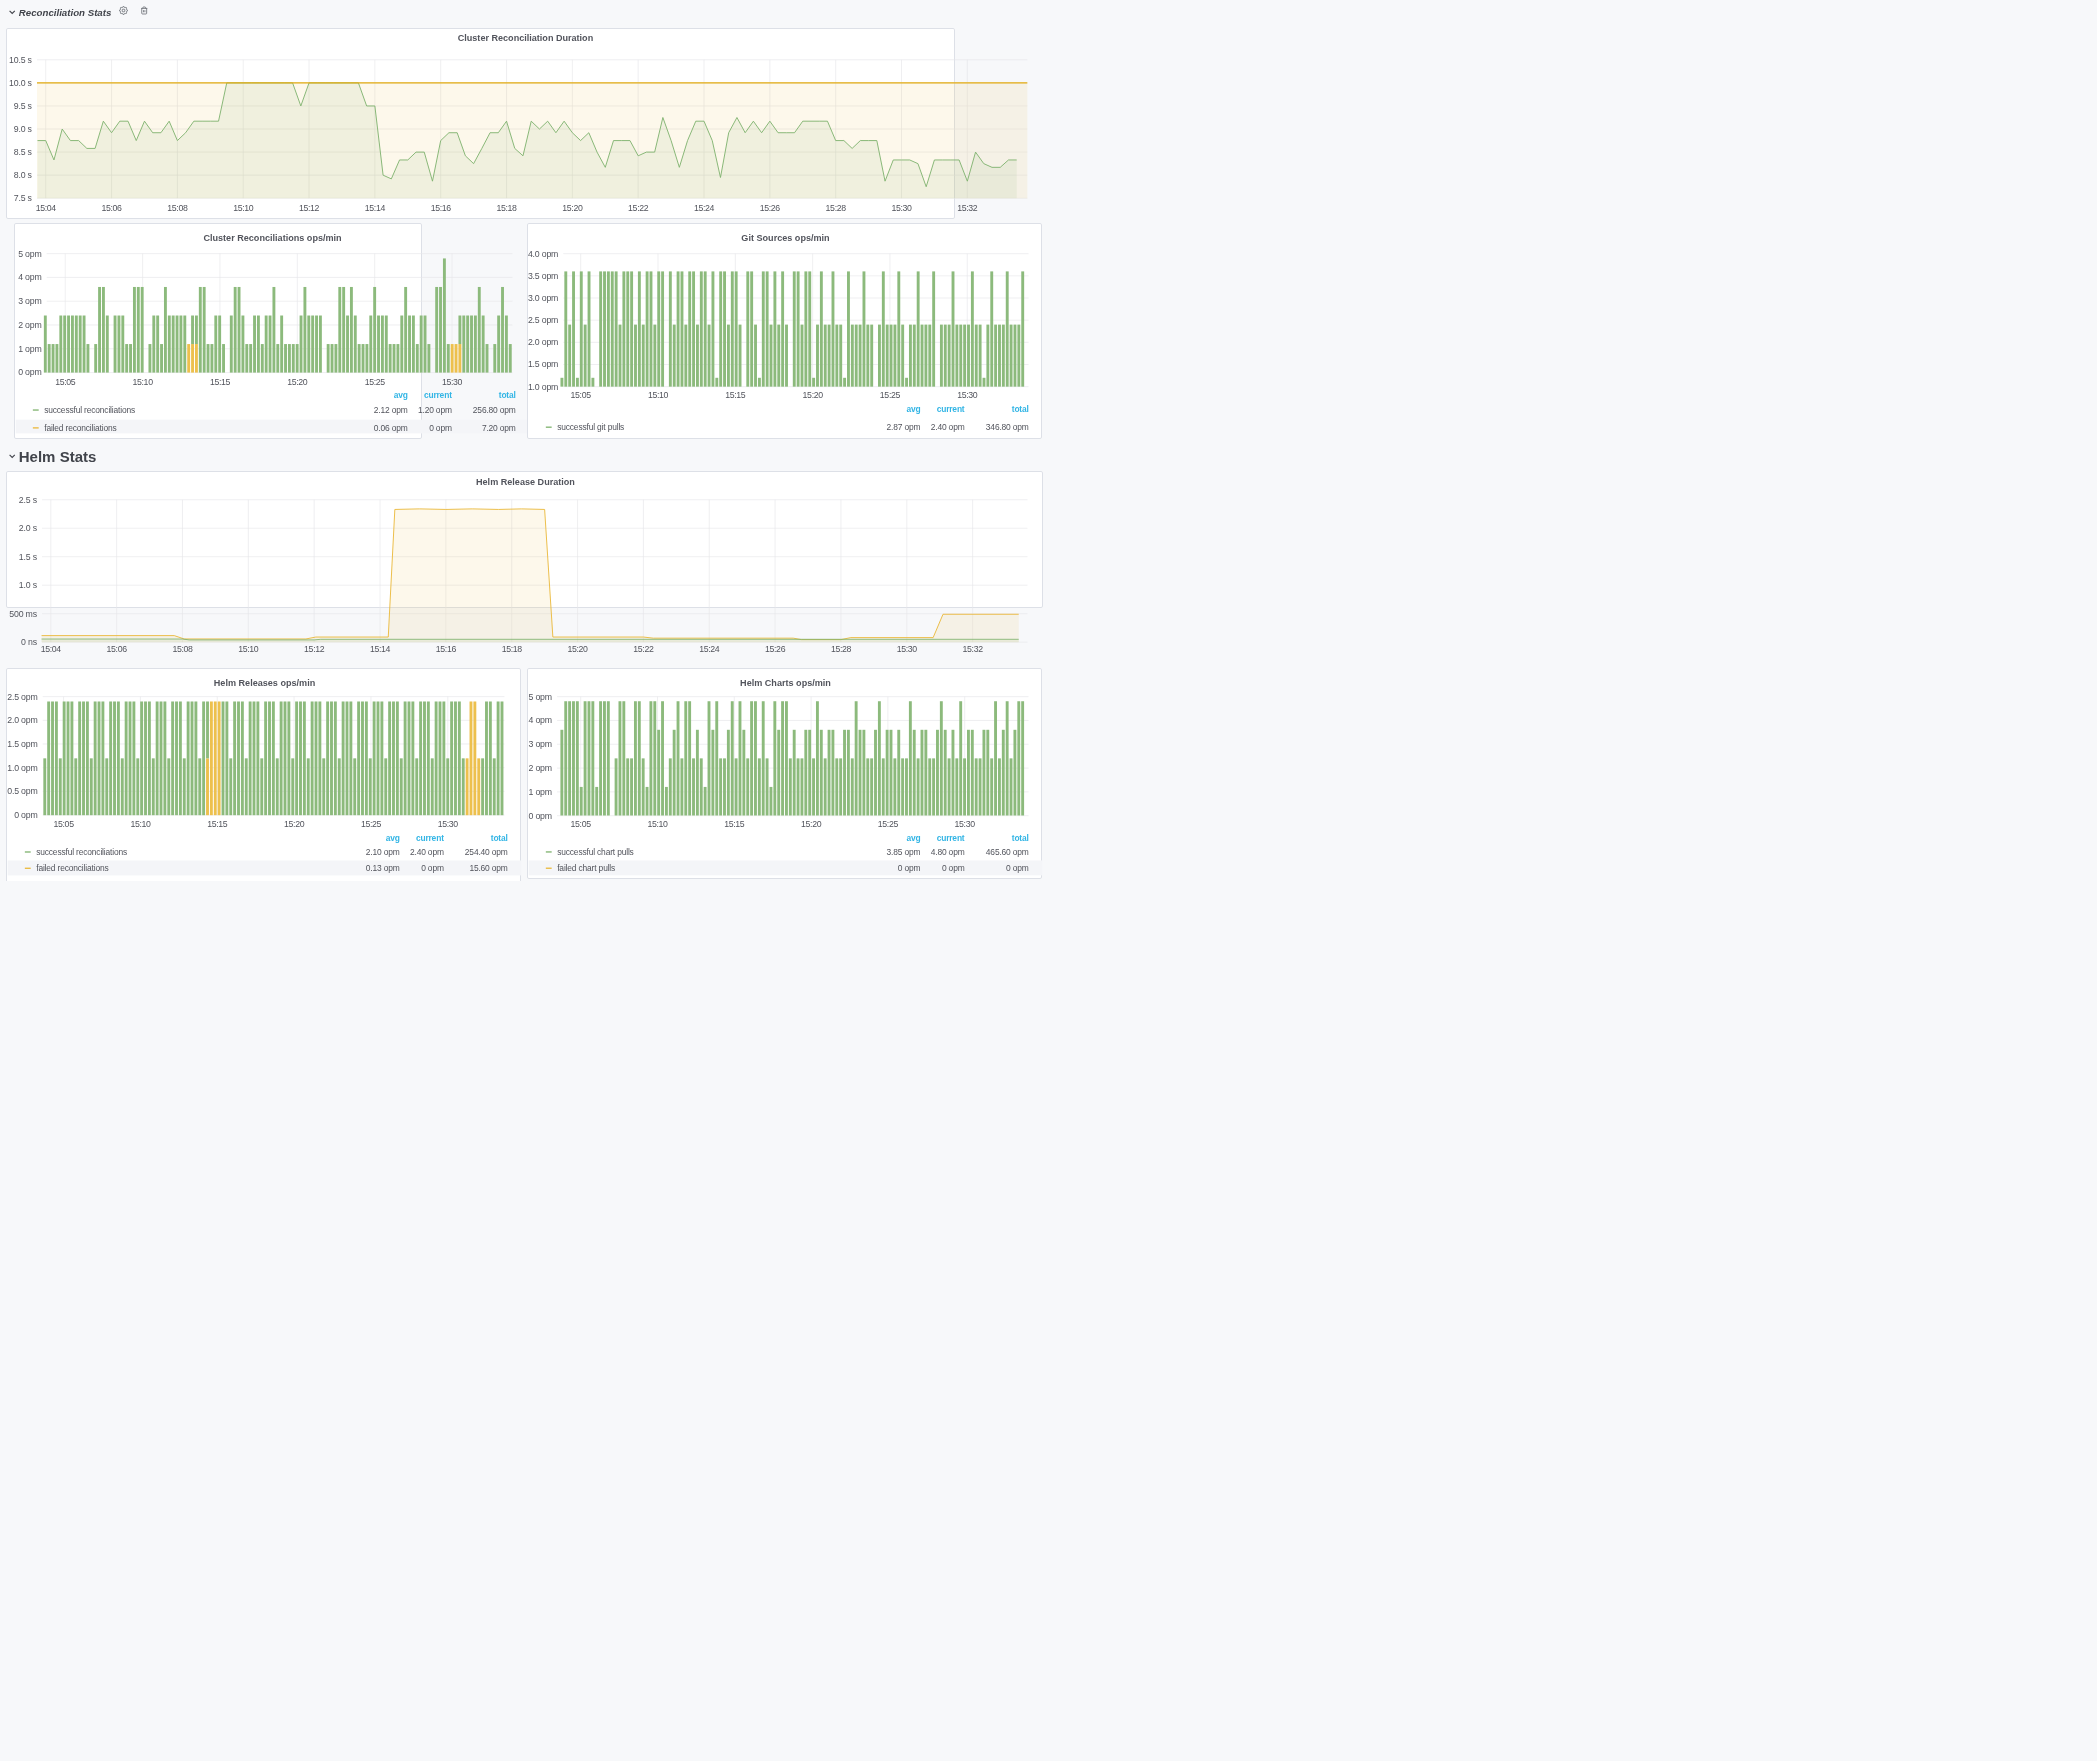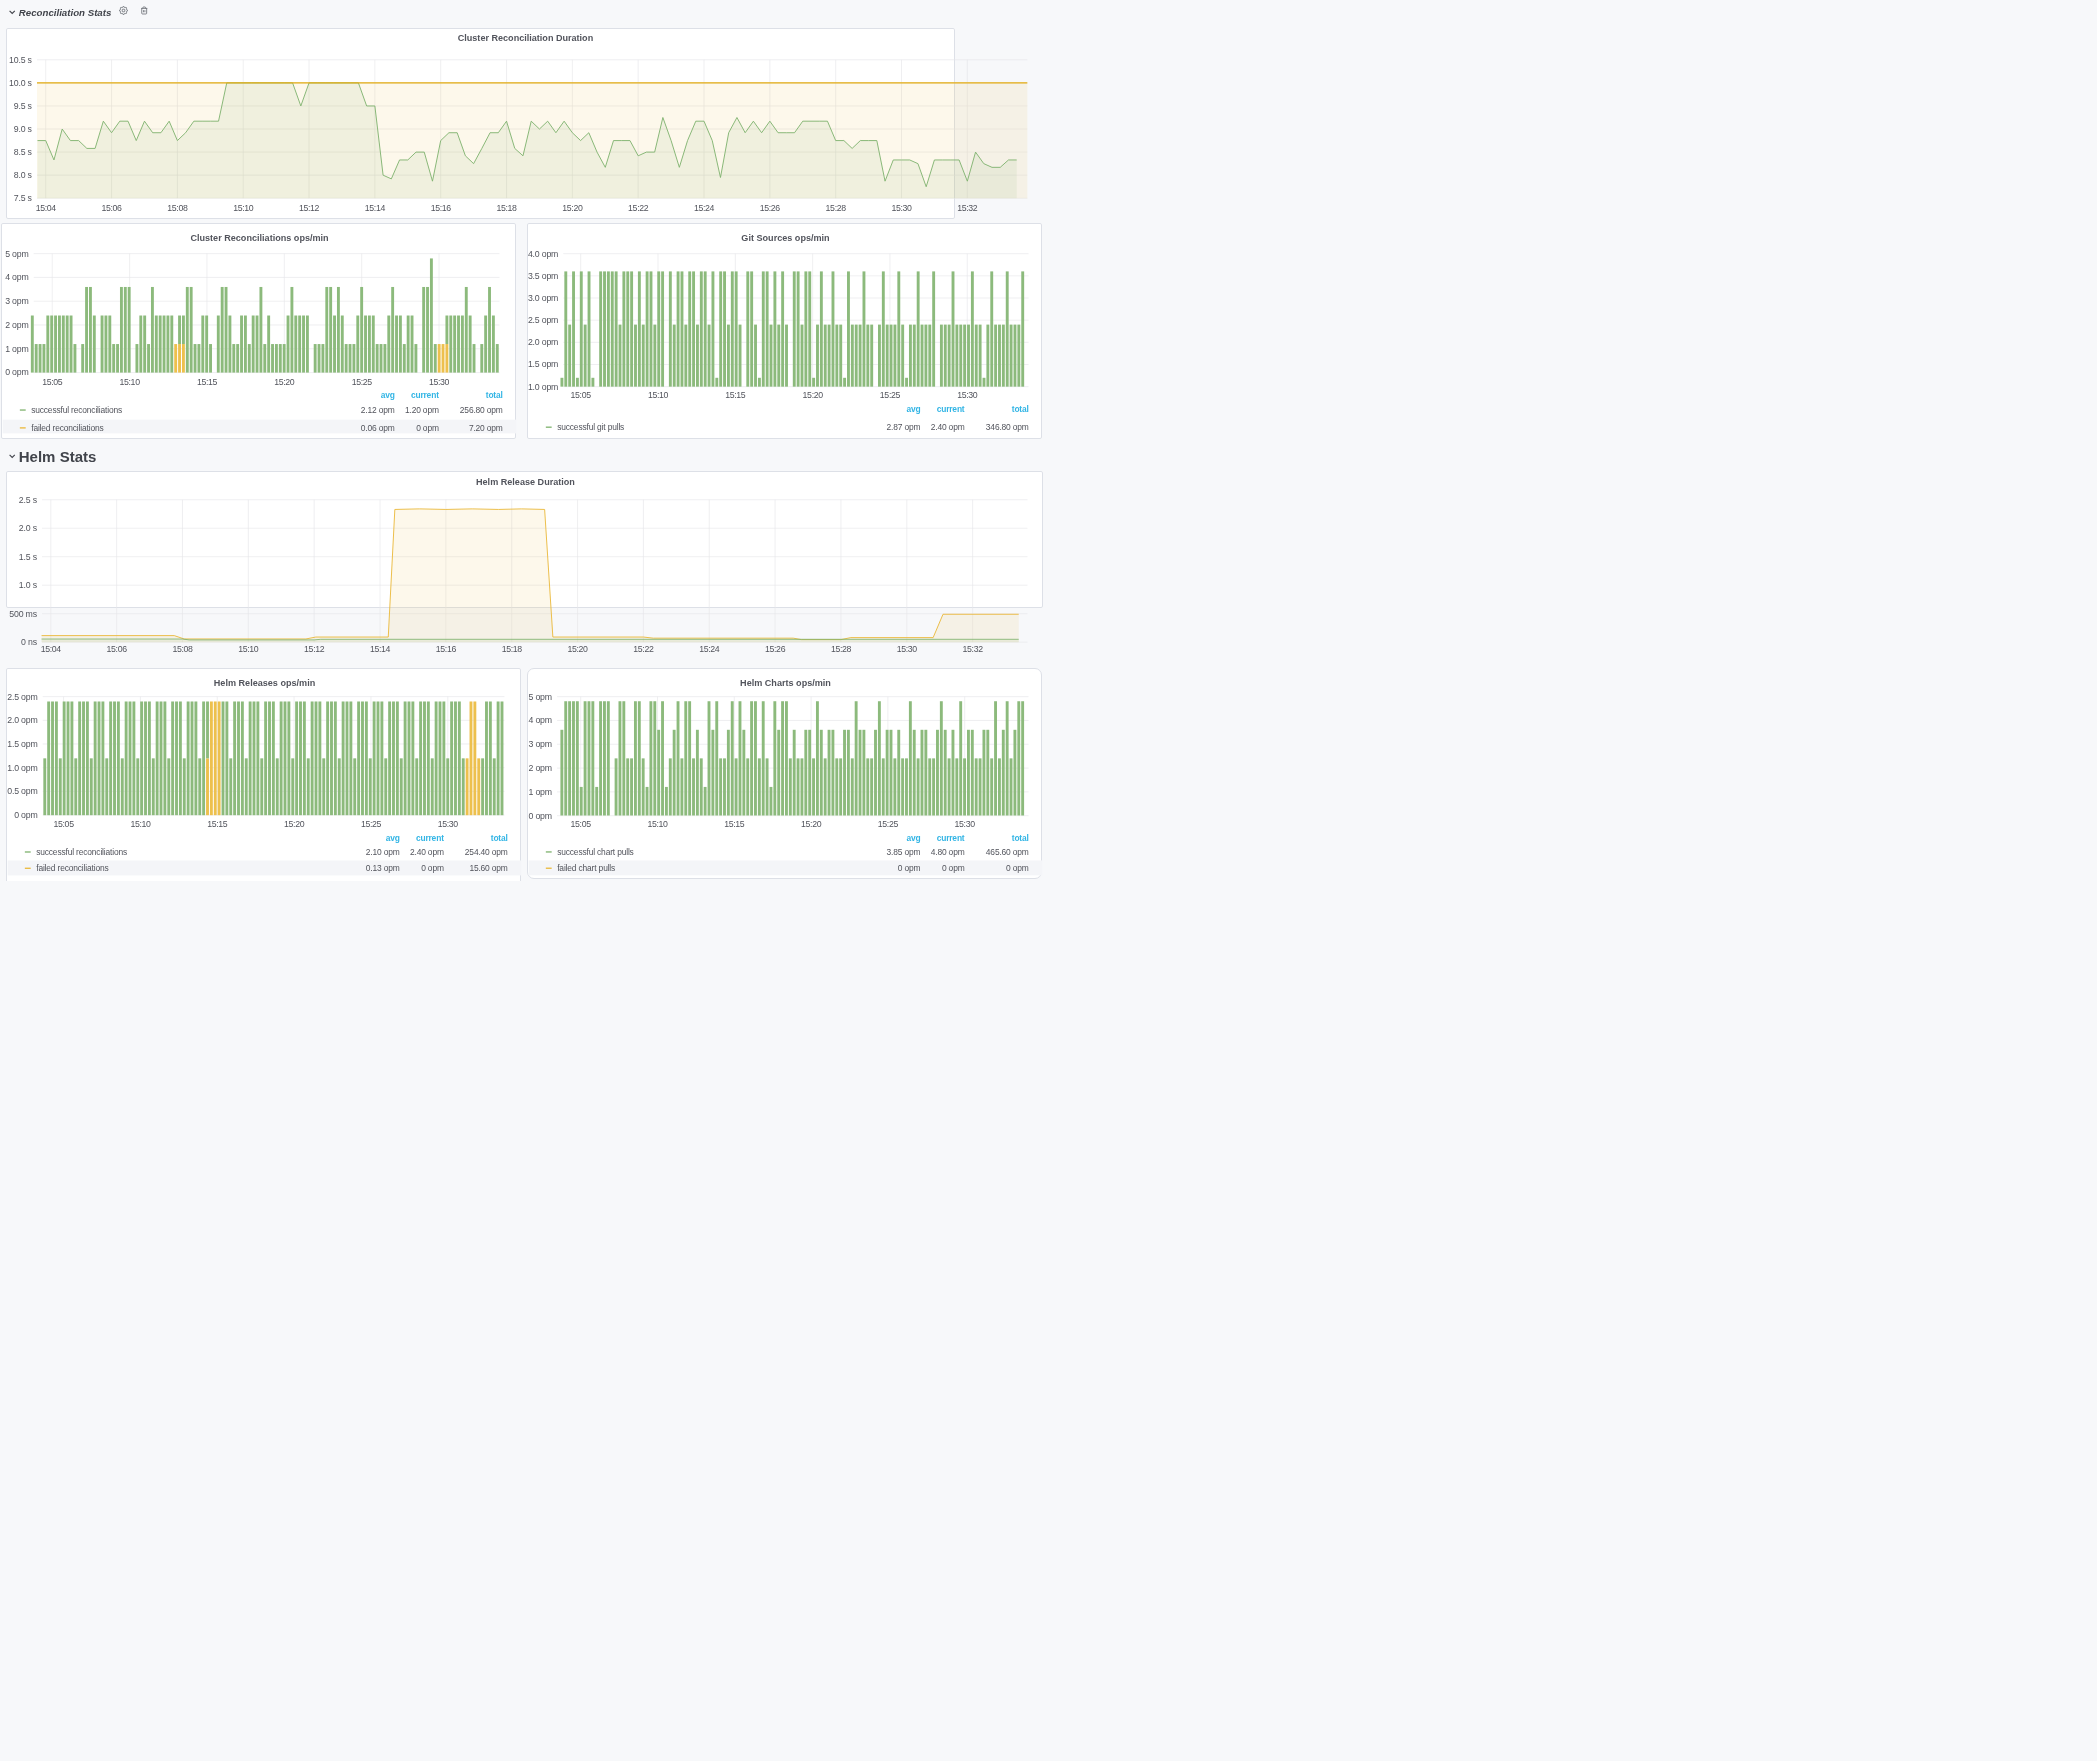--- a/index.html
+++ b/index.html
@@ -69,21 +69,21 @@
         <line x1="1379.00" y1="47.50" x2="1379.00" y2="260.98" stroke="#e7e7e9" stroke-width="1"></line>
         <text x="1379.0" y="281.0" font-family="Liberation Sans, sans-serif" font-size="13.5" fill="#52545c" text-anchor="middle" font-weight="normal" letter-spacing="-0.55">15:30</text>
         <line x1="1480.50" y1="47.50" x2="1480.50" y2="260.98" stroke="#e7e7e9" stroke-width="1"></line>
         <text x="1480.5" y="281.0" font-family="Liberation Sans, sans-serif" font-size="13.5" fill="#52545c" text-anchor="middle" font-weight="normal" letter-spacing="-0.55">15:32</text>
         <rect x="46.00" y="83.08" width="1527.00" height="177.90" fill="#eab839" fill-opacity="0.1"></rect>
         <polygon points="46.81,260.98 46.81,172.03 59.50,172.03 72.19,201.92 84.88,154.24 97.56,172.03 110.25,172.03 122.94,184.13 135.62,184.13 148.31,142.14 161.00,159.93 173.69,142.14 186.38,142.14 199.06,172.03 211.75,142.14 224.44,159.93 237.12,159.93 249.81,142.14 262.50,172.03 275.19,159.93 287.88,142.14 300.56,142.14 313.25,142.14 325.94,142.14 338.62,83.08 351.31,83.08 364.00,83.08 376.69,83.08 389.38,83.08 402.06,83.08 414.75,83.08 427.44,83.08 440.12,83.08 452.81,118.66 465.50,83.08 478.19,83.08 490.88,83.08 503.56,83.08 516.25,83.08 528.94,83.08 541.62,83.08 554.31,118.66 567.00,118.66 579.69,225.40 592.38,231.09 605.06,201.92 617.75,201.92 630.44,189.82 643.12,189.82 655.81,234.65 668.50,172.03 681.19,159.93 693.88,159.93 706.56,195.51 719.25,207.61 731.94,184.13 744.62,159.93 757.31,159.93 770.00,142.14 782.69,184.13 795.38,195.51 808.06,142.14 820.75,154.24 833.44,142.14 846.12,159.93 858.81,142.14 871.50,159.93 884.19,172.03 896.88,159.93 909.56,189.82 922.25,213.30 934.94,172.03 947.62,172.03 960.31,172.03 973.00,195.51 985.69,189.82 998.38,189.82 1011.06,136.45 1023.75,172.03 1036.44,213.30 1049.12,172.03 1061.81,142.14 1074.50,142.14 1087.19,172.03 1099.88,228.96 1112.56,159.93 1125.25,136.45 1137.94,159.93 1150.62,142.14 1163.31,159.93 1176.00,142.14 1188.69,159.93 1201.38,159.93 1214.06,159.93 1226.75,142.14 1239.44,142.14 1252.12,142.14 1264.81,142.14 1277.50,172.03 1290.19,172.03 1302.88,184.13 1315.56,172.03 1328.25,172.03 1340.94,172.03 1353.62,234.65 1366.31,201.92 1379.00,201.92 1391.69,201.92 1404.38,207.61 1417.06,243.19 1429.75,201.92 1442.44,201.92 1455.12,201.92 1467.81,201.92 1480.50,234.65 1493.19,189.82 1505.88,207.61 1518.56,213.30 1531.25,213.30 1543.94,201.92 1556.62,201.92 1556.62,260.98" fill="#7eb26d" fill-opacity="0.1"></polygon>
         <polyline points="46.81,172.03 59.50,172.03 72.19,201.92 84.88,154.24 97.56,172.03 110.25,172.03 122.94,184.13 135.62,184.13 148.31,142.14 161.00,159.93 173.69,142.14 186.38,142.14 199.06,172.03 211.75,142.14 224.44,159.93 237.12,159.93 249.81,142.14 262.50,172.03 275.19,159.93 287.88,142.14 300.56,142.14 313.25,142.14 325.94,142.14 338.62,83.08 351.31,83.08 364.00,83.08 376.69,83.08 389.38,83.08 402.06,83.08 414.75,83.08 427.44,83.08 440.12,83.08 452.81,118.66 465.50,83.08 478.19,83.08 490.88,83.08 503.56,83.08 516.25,83.08 528.94,83.08 541.62,83.08 554.31,118.66 567.00,118.66 579.69,225.40 592.38,231.09 605.06,201.92 617.75,201.92 630.44,189.82 643.12,189.82 655.81,234.65 668.50,172.03 681.19,159.93 693.88,159.93 706.56,195.51 719.25,207.61 731.94,184.13 744.62,159.93 757.31,159.93 770.00,142.14 782.69,184.13 795.38,195.51 808.06,142.14 820.75,154.24 833.44,142.14 846.12,159.93 858.81,142.14 871.50,159.93 884.19,172.03 896.88,159.93 909.56,189.82 922.25,213.30 934.94,172.03 947.62,172.03 960.31,172.03 973.00,195.51 985.69,189.82 998.38,189.82 1011.06,136.45 1023.75,172.03 1036.44,213.30 1049.12,172.03 1061.81,142.14 1074.50,142.14 1087.19,172.03 1099.88,228.96 1112.56,159.93 1125.25,136.45 1137.94,159.93 1150.62,142.14 1163.31,159.93 1176.00,142.14 1188.69,159.93 1201.38,159.93 1214.06,159.93 1226.75,142.14 1239.44,142.14 1252.12,142.14 1264.81,142.14 1277.50,172.03 1290.19,172.03 1302.88,184.13 1315.56,172.03 1328.25,172.03 1340.94,172.03 1353.62,234.65 1366.31,201.92 1379.00,201.92 1391.69,201.92 1404.38,207.61 1417.06,243.19 1429.75,201.92 1442.44,201.92 1455.12,201.92 1467.81,201.92 1480.50,234.65 1493.19,189.82 1505.88,207.61 1518.56,213.30 1531.25,213.30 1543.94,201.92 1556.62,201.92" fill="none" stroke="#7eb26d" stroke-width="1.4" stroke-linejoin="round"></polyline>
         <line x1="46.00" y1="83.08" x2="1573.00" y2="83.08" stroke="#e3ab11" stroke-width="1.6"></line>
       </svg>
     </div>
-    <div class="panel" style="left:1px;top:223px;width:515px;height:216px;">
+    <div class="panel" style="left:14px;top:223px;width:408px;height:216px;">
       <svg width="515" height="216" viewBox="0 0 793.5 332.5" style="position:absolute;left:0;top:0">
         <text x="396.8" y="25.5" font-family="Liberation Sans, sans-serif" font-size="14" fill="#52545c" text-anchor="middle" font-weight="bold">Cluster Reconciliations ops/min</text>
         <line x1="48.85" y1="45.50" x2="766.50" y2="45.50" stroke="#e7e7e9" stroke-width="1"></line>
         <text x="40.9" y="50.0" font-family="Liberation Sans, sans-serif" font-size="13.5" fill="#52545c" text-anchor="end" font-weight="normal" letter-spacing="-0.3">5 opm</text>
         <line x1="48.85" y1="82.15" x2="766.50" y2="82.15" stroke="#e7e7e9" stroke-width="1"></line>
         <text x="40.9" y="86.7" font-family="Liberation Sans, sans-serif" font-size="13.5" fill="#52545c" text-anchor="end" font-weight="normal" letter-spacing="-0.3">4 opm</text>
         <line x1="48.85" y1="118.80" x2="766.50" y2="118.80" stroke="#e7e7e9" stroke-width="1"></line>
         <text x="40.9" y="123.3" font-family="Liberation Sans, sans-serif" font-size="13.5" fill="#52545c" text-anchor="end" font-weight="normal" letter-spacing="-0.3">3 opm</text>
         <line x1="48.85" y1="155.45" x2="766.50" y2="155.45" stroke="#e7e7e9" stroke-width="1"></line>
         <text x="40.9" y="159.9" font-family="Liberation Sans, sans-serif" font-size="13.5" fill="#52545c" text-anchor="end" font-weight="normal" letter-spacing="-0.3">2 opm</text>
@@ -596,21 +596,21 @@
         <text x="673.0" y="286.4" font-family="Liberation Sans, sans-serif" font-size="13" fill="#52545c" text-anchor="end" font-weight="normal" letter-spacing="-0.25">2.40 opm</text>
         <text x="771.5" y="286.4" font-family="Liberation Sans, sans-serif" font-size="13" fill="#52545c" text-anchor="end" font-weight="normal" letter-spacing="-0.25">254.40 opm</text>
         <rect x="1.00" y="295.00" width="791.50" height="23.00" fill="#f4f5f8"></rect>
         <line x1="27.50" y1="307.00" x2="36.50" y2="307.00" stroke="#eab839" stroke-width="2"></line>
         <text x="45.0" y="311.5" font-family="Liberation Sans, sans-serif" font-size="13" fill="#52545c" text-anchor="start" font-weight="normal" letter-spacing="-0.25">failed reconciliations</text>
         <text x="605.0" y="311.5" font-family="Liberation Sans, sans-serif" font-size="13" fill="#52545c" text-anchor="end" font-weight="normal" letter-spacing="-0.25">0.13 opm</text>
         <text x="673.0" y="311.5" font-family="Liberation Sans, sans-serif" font-size="13" fill="#52545c" text-anchor="end" font-weight="normal" letter-spacing="-0.25">0 opm</text>
         <text x="771.5" y="311.5" font-family="Liberation Sans, sans-serif" font-size="13" fill="#52545c" text-anchor="end" font-weight="normal" letter-spacing="-0.25">15.60 opm</text>
       </svg>
     </div>
-    <div class="panel" style="left:527px;top:668px;width:515px;height:211px;border-radius:7px;">
+    <div class="panel" style="left:527px;top:668px;width:515px;height:211px;">
       <svg width="515" height="211" viewBox="0 0 794 325" style="position:absolute;left:0;top:0">
         <text x="397.0" y="25.5" font-family="Liberation Sans, sans-serif" font-size="14" fill="#52545c" text-anchor="middle" font-weight="bold">Helm Charts ops/min</text>
         <line x1="44.75" y1="42.50" x2="771.75" y2="42.50" stroke="#e7e7e9" stroke-width="1"></line>
         <text x="36.8" y="47.0" font-family="Liberation Sans, sans-serif" font-size="13.5" fill="#52545c" text-anchor="end" font-weight="normal" letter-spacing="-0.3">5 opm</text>
         <line x1="44.75" y1="79.20" x2="771.75" y2="79.20" stroke="#e7e7e9" stroke-width="1"></line>
         <text x="36.8" y="83.7" font-family="Liberation Sans, sans-serif" font-size="13.5" fill="#52545c" text-anchor="end" font-weight="normal" letter-spacing="-0.3">4 opm</text>
         <line x1="44.75" y1="115.90" x2="771.75" y2="115.90" stroke="#e7e7e9" stroke-width="1"></line>
         <text x="36.8" y="120.4" font-family="Liberation Sans, sans-serif" font-size="13.5" fill="#52545c" text-anchor="end" font-weight="normal" letter-spacing="-0.3">3 opm</text>
         <line x1="44.75" y1="152.60" x2="771.75" y2="152.60" stroke="#e7e7e9" stroke-width="1"></line>
         <text x="36.8" y="157.1" font-family="Liberation Sans, sans-serif" font-size="13.5" fill="#52545c" text-anchor="end" font-weight="normal" letter-spacing="-0.3">2 opm</text>

